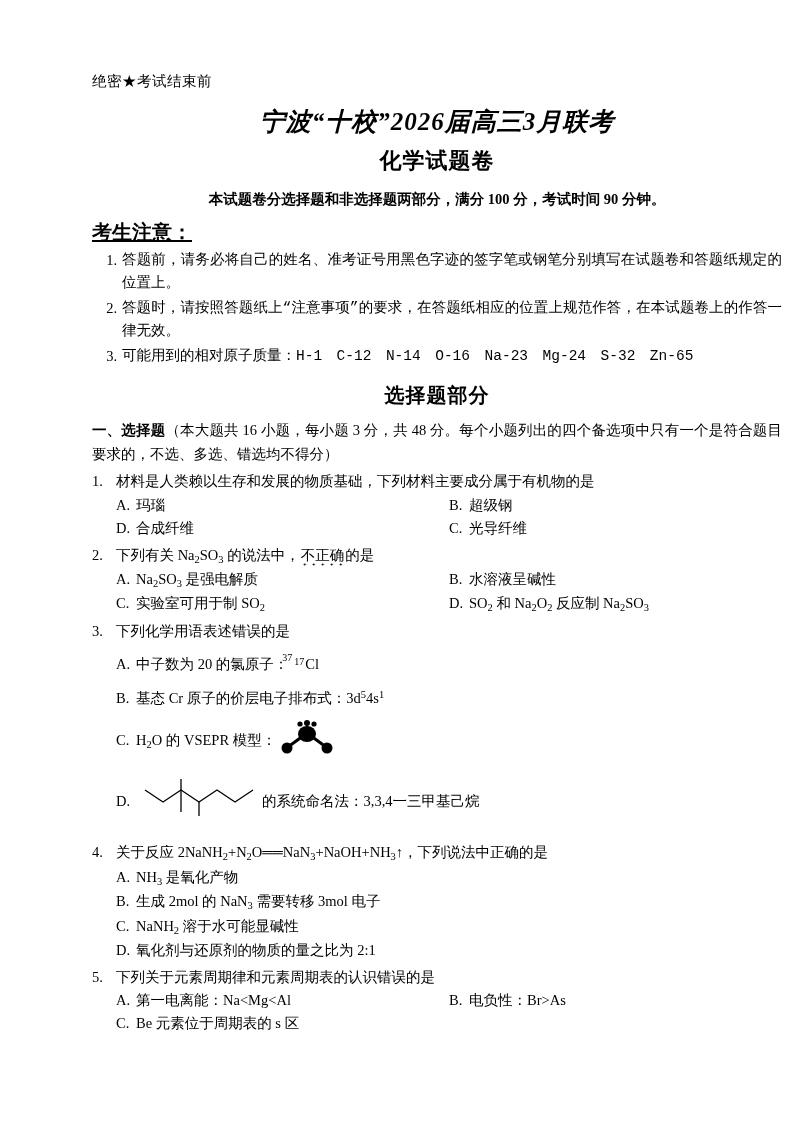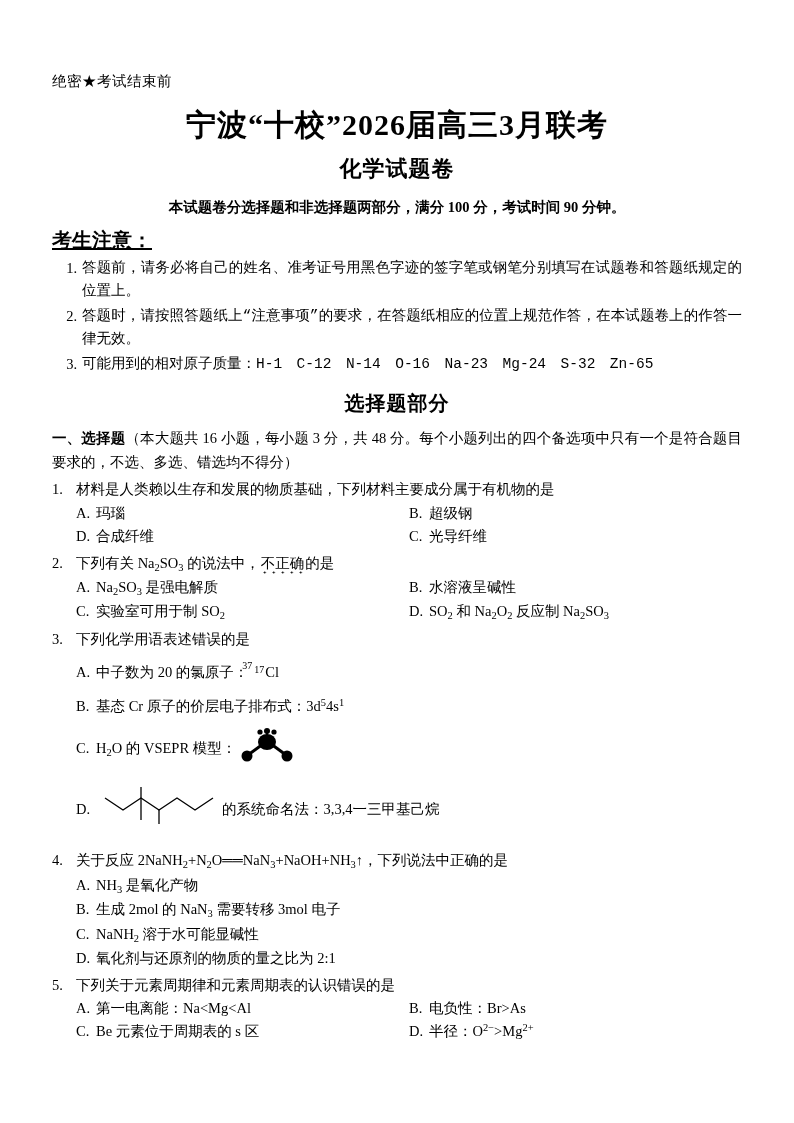--- a/index.html
+++ b/index.html
@@ -13,39 +13,41 @@
     font-family: "Liberation Serif", "DejaVu Serif", serif;
     color: #000;
     position: relative;
   }
   .page {
     position: relative;
     width: 684px;
     height: 1123px;
     padding: 0;
     box-sizing: border-box;
+    margin-left: 40px;
   }
   .inner {
     position: absolute;
     left: 52px;
     top: 72px;
     width: 690px;
   }
   .secret-line {
     font-size: 14.5px;
     letter-spacing: 0.5px;
     margin-bottom: 14px;
   }
   .main-title {
     text-align: center;
-    font-size: 30px;
+    font-size: 25px;
     font-weight: bold;
     letter-spacing: 1px;
     margin: 14px 0 8px 0;
     font-family: "Liberation Serif", "DejaVu Serif", serif;
+    font-style: italic;
   }
   .sub-title {
     text-align: center;
     font-size: 22px;
     font-weight: bold;
     letter-spacing: 1px;
     margin: 6px 0 14px 0;
   }
   .exam-info {
     text-align: center;
@@ -293,18 +295,17 @@
 
     <div class="q q-block">
       <div class="q-stem">
         <div class="q-num">5.</div>
         <div class="q-text">下列关于元素周期律和元素周期表的认识错误的是</div>
       </div>
       <div class="opts-2col">
         <div class="opt"><span class="opt-label">A.</span><span>第一电离能：Na&lt;Mg&lt;Al</span></div>
         <div class="opt"><span class="opt-label">B.</span><span>电负性：Br&gt;As</span></div>
         <div class="opt"><span class="opt-label">C.</span><span>Be 元素位于周期表的 s 区</span></div>
-        <div class="opt"><span class="opt-label">D.</span><span>半径：O<sup>2−</sup>&gt;Mg<sup>2+</sup></span></div>
       </div>
     </div>
 
   </div>
 </div>
 
 </body></html>

